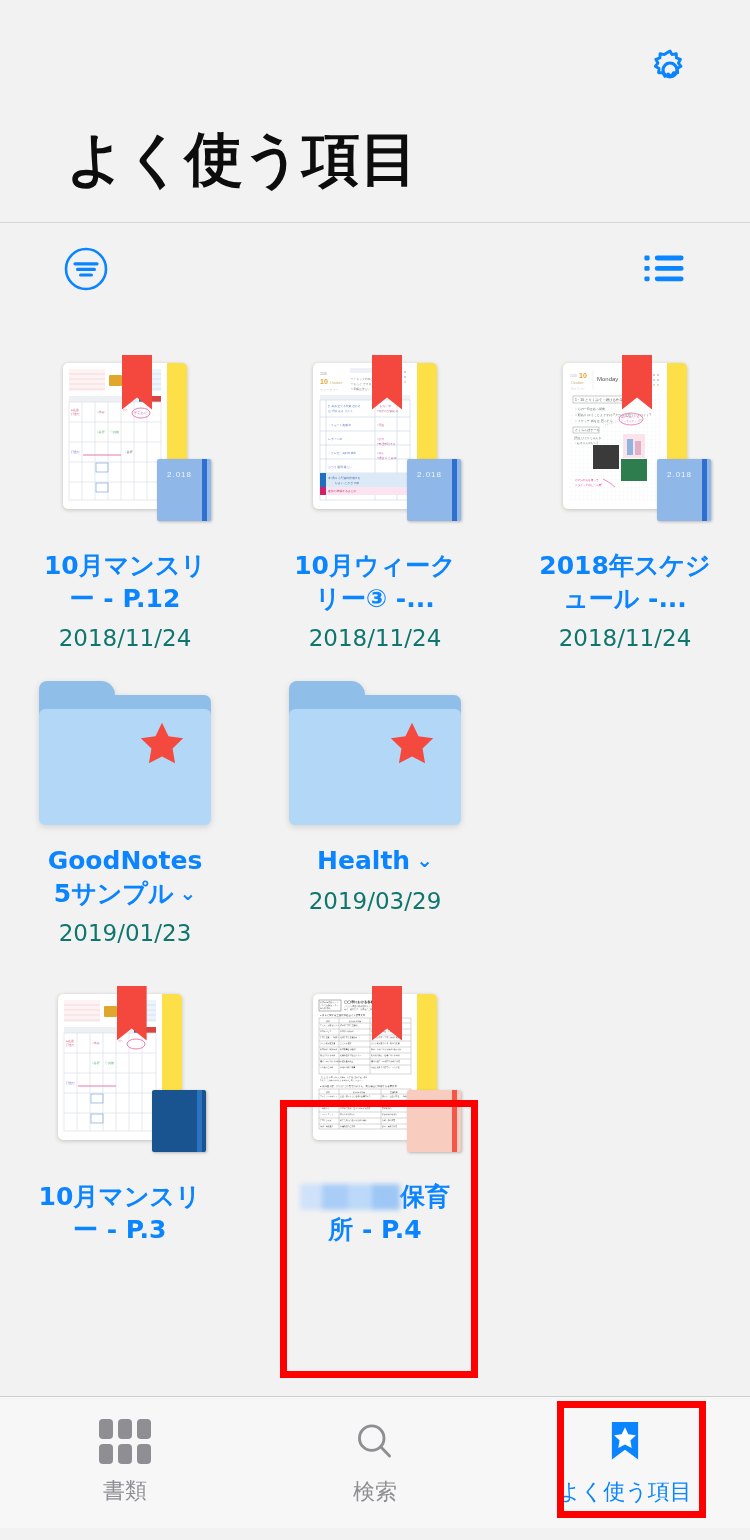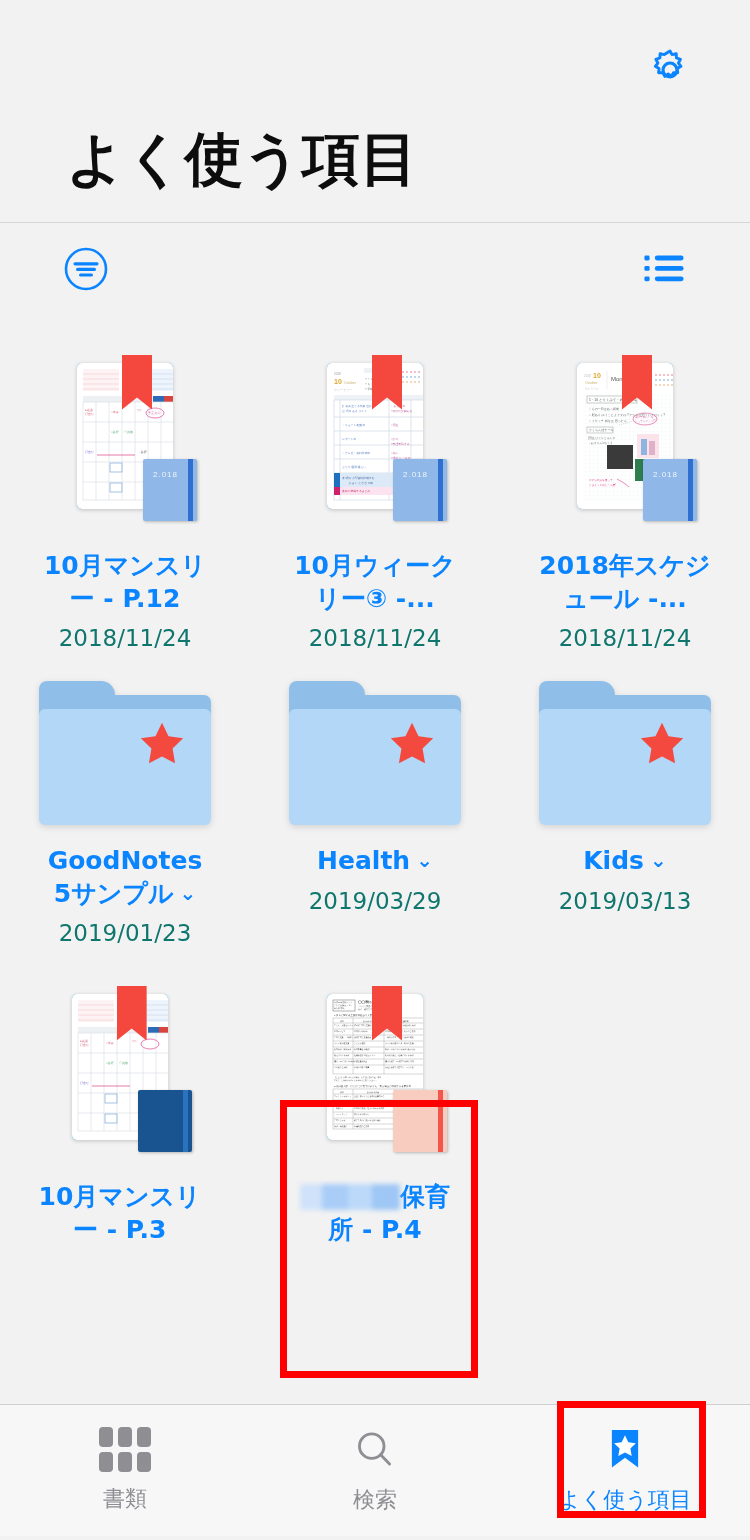--- a/index.html
+++ b/index.html
@@ -112,23 +112,23 @@
   .thumb-wrap {
     height: 205px;
     display: flex;
     align-items: center;
     justify-content: center;
     position: relative;
     width: 100%;
   }
   .doc-card {
     position: relative;
-    width: 96px;
+    width: 124px;
     height: 146px;
-    background: #0ea5e9;
+    background: #fde047;
     border-radius: 5px;
     box-shadow: 0 1px 4px rgba(0,0,0,0.20);
     overflow: visible;
   }
   .doc-inner {
     position: absolute;
     inset: 0;
     border-radius: 5px;
     overflow: hidden;
   }
@@ -254,21 +254,21 @@
   .redbox {
     position: absolute;
     border: 7px solid #ff0000;
     pointer-events: none;
     z-index: 40;
   }
 
   
   .tabbar {
     position: absolute;
-    left: 0; bottom: 4px;
+    left: 0; bottom: 12px;
     width: 750px;
     height: 132px;
     background: #f7f7f7;
     border-top: 1px solid #cfcfcf;
     display: flex;
   }
   .tab {
     flex: 1;
     display: flex;
     flex-direction: column;
@@ -594,36 +594,20 @@
             <path d="M12 2.6l2.9 5.9 6.5.95-4.7 4.6 1.1 6.5L12 17.5 6.2 20.55l1.1-6.5-4.7-4.6 6.5-.95z" fill="#f4493f"></path>
           </svg>
         </div>
       </div>
       <div class="item-name with-chevron">
         <span>Health</span><span class="chev">⌄</span>
       </div>
       <div class="item-date">2019/03/29</div>
     </div>
 
-    <div class="cell">
-      <div class="thumb-wrap" style="height:160px;">
-        <div class="folder">
-          <div class="tab"></div>
-            <div class="back"></div>
-            <div class="body"></div>
-          <svg class="star-glyph" width="54" height="54" viewBox="0 0 24 24" style="right:22px;top:36px;">
-            <path d="M12 2.6l2.9 5.9 6.5.95-4.7 4.6 1.1 6.5L12 17.5 6.2 20.55l1.1-6.5-4.7-4.6 6.5-.95z" fill="#f4493f"></path>
-          </svg>
-        </div>
-      </div>
-      <div class="item-name with-chevron">
-        <span>Kids</span><span class="chev">⌄</span>
-      </div>
-      <div class="item-date">2019/03/13</div>
-    </div>
   </div>
 
   <div class="row" style="margin-top:18px;gap:16px;">
 
     <div class="cell">
       <div class="thumb-wrap">
         <div class="doc-card">
           <div class="doc-inner">
             <svg width="104" height="146" viewBox="0 0 104 146">
               <rect width="104" height="146" fill="#fff"></rect>

